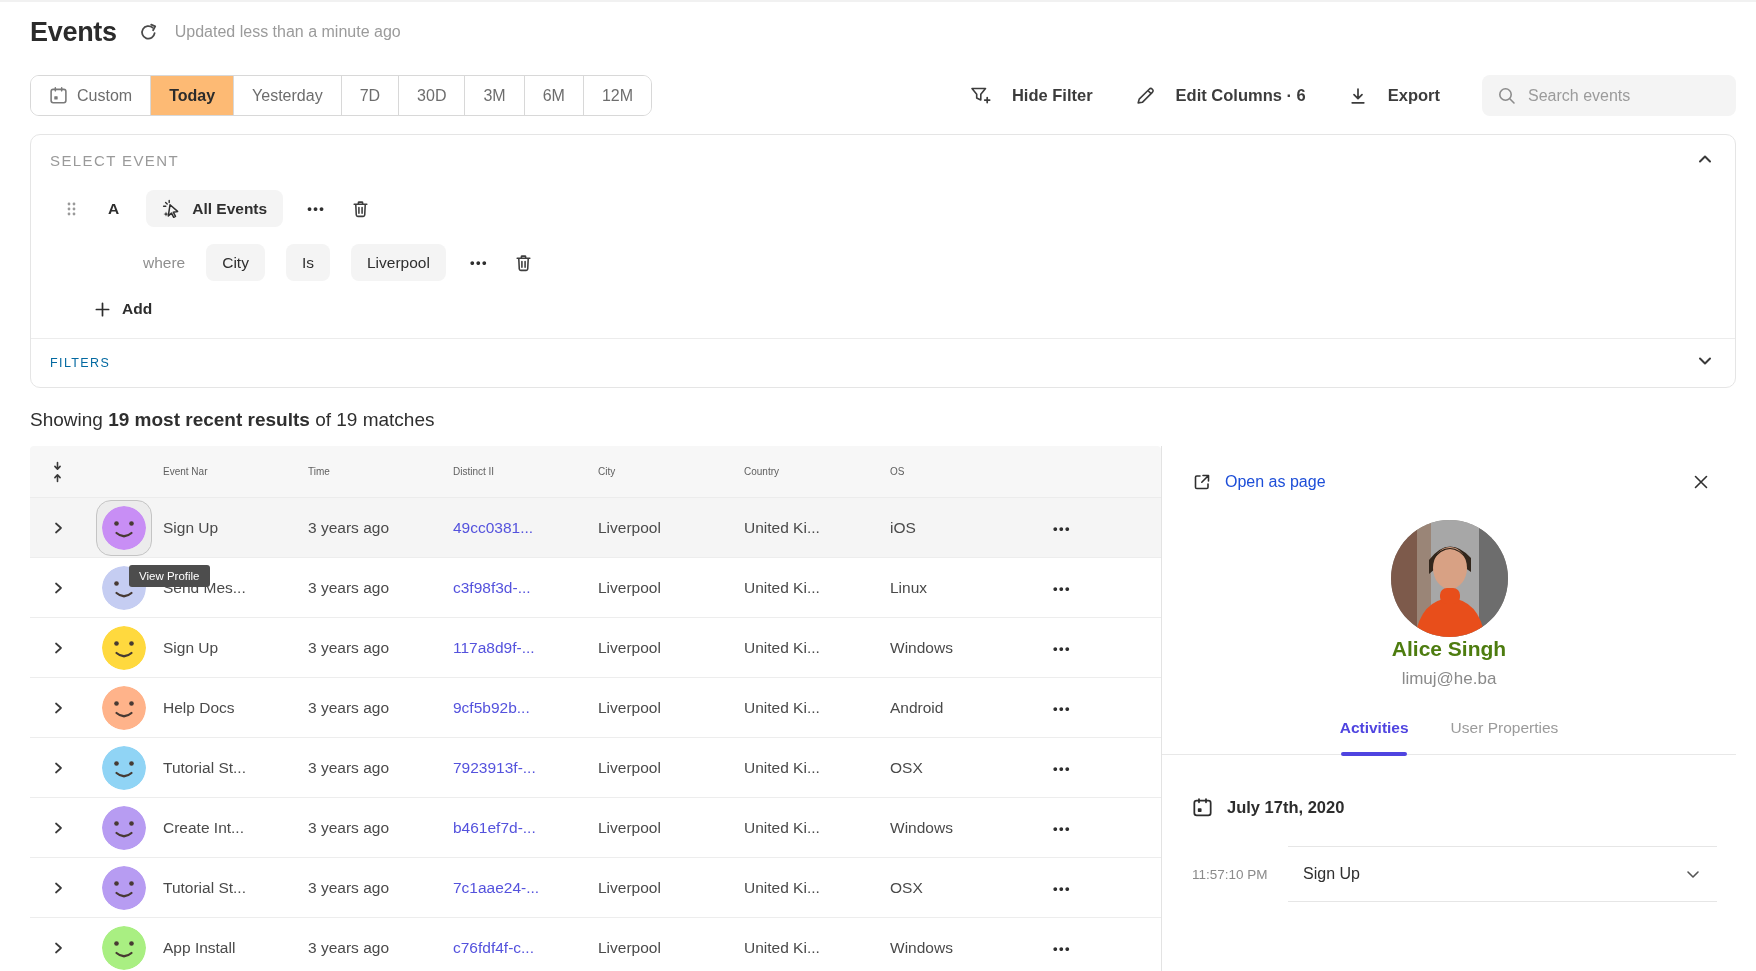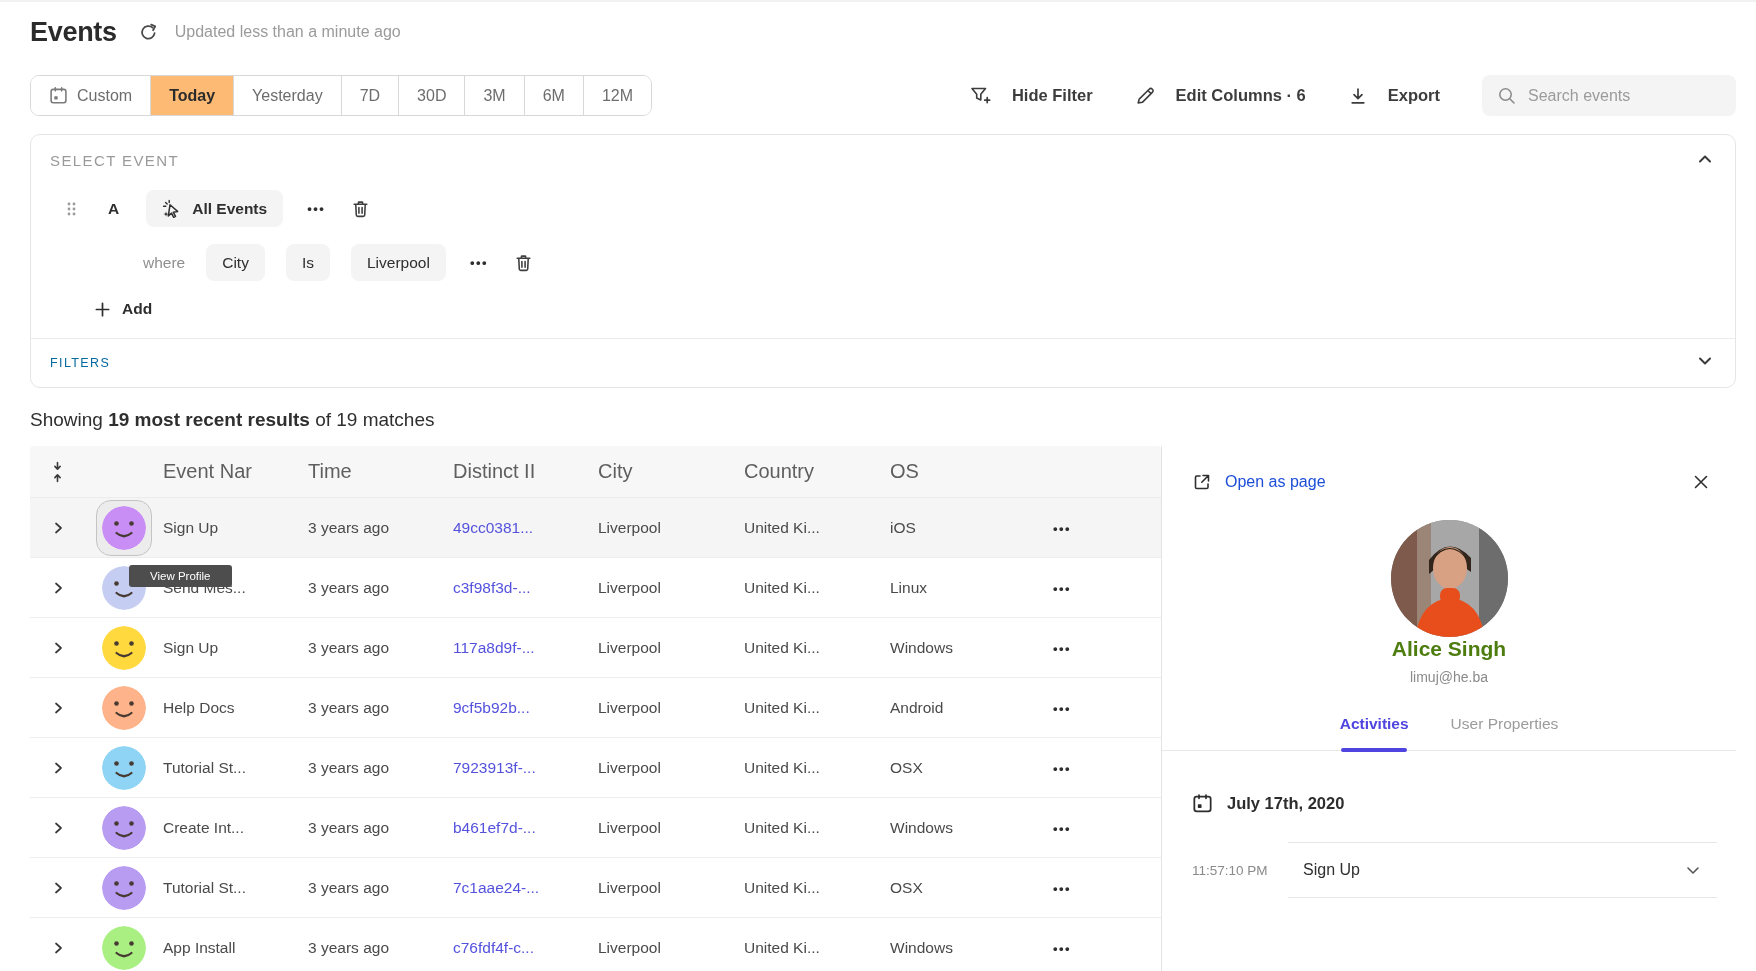--- a/index.html
+++ b/index.html
@@ -59,47 +59,47 @@
   .filters-chevron { position:absolute; top:14px; right:21px; }
 
   
   .results-line { margin:21px 0 15px 0; font-size:19px; color:#2f2f2f; }
   .results-line b { font-weight:700; }
 
   
   .main { flex:1; min-height:0; display:flex; }
   .table-wrap { width:1131px; position:relative; }
   .thead { display:flex; align-items:center; height:52px; background:#f7f7f7; border-bottom:1px solid #ececec; border-radius:4px 4px 0 0; }
-  .th { font-size:20px; color:#5f5f5f; }
+  .th { font-size:10px; color:#5f5f5f; }
   .trow { display:flex; align-items:center; height:60px; border-bottom:1px solid #ededed; cursor:pointer; }
   .trow.selected { background:#f5f5f5; }
   .c { flex:none; white-space:nowrap; overflow:hidden; }
   .col-exp { width:55px; display:flex; justify-content:center; align-items:center; }
   .col-av { width:78px; display:flex; align-items:center; }
   .col-event { width:145px; } .col-time { width:145px; } .col-id { width:145px; }
   .col-city { width:146px; } .col-country { width:146px; } .col-os { width:151px; }
   .col-act { width:120px; padding-left:12px; }
   .cell { font-size:15.5px; color:#4a4a4a; }
   .id-link { color:#5452dd; cursor:pointer; }
   .avatar { width:44px; height:44px; border-radius:50%; display:block; margin-left:17px; }
   .av-frame { width:56px; height:56px; border:1px solid #c4c4c4; background:#ececec; border-radius:15px;
               display:flex; align-items:center; justify-content:center; margin-left:11px; cursor:pointer; }
   .av-frame .avatar { margin-left:0; }
   .tooltip { position:absolute; left:99px; top:119px; z-index:6; background:#4d4d4d; color:#fff;
-             font-size:11.5px; line-height:22px; height:22px; padding:0 21px; border-radius:3px; }
+             font-size:11.5px; line-height:22px; height:22px; padding:0 10px; border-radius:3px; }
 
   
   .panel { flex:1; border-left:1px solid #e3e3e3; display:flex; flex-direction:column; }
   .panel-head { display:flex; align-items:center; padding:26px 26px 0 30px; }
   .open-page-btn { display:flex; align-items:center; gap:13px; background:none; border:none; cursor:pointer;
                    font-size:16px; color:#1d4ed8; font-family:inherit; }
   .close-btn { margin-left:auto; }
   .profile-photo { width:117px; height:117px; border-radius:50%; overflow:hidden; margin:28px auto 0; }
   .profile-name { text-align:center; font-size:21px; font-weight:700; color:#4d7c0f; margin-top:0; }
-  .profile-email { text-align:center; font-size:14px; color:#8a8a8a; margin-top:8px; }
+  .profile-email { text-align:center; font-size:17px; color:#8a8a8a; margin-top:8px; }
   .tabs { display:flex; justify-content:center; gap:38px; margin-top:30px; border-bottom:1px solid #e8e8e8; }
   .tab { position:relative; background:none; border:none; cursor:pointer; font-family:inherit;
          font-size:15.5px; color:#9b9b9b; padding:0 2px 17px; }
   .tab.active { color:#4f44e0; font-weight:700; }
   .tab.active::after { content:""; position:absolute; left:50%; transform:translateX(-50%); bottom:-2px;
                        width:66px; height:4px; border-radius:3px; background:#4f44e0; }
   .panel-date { display:flex; align-items:center; gap:14px; margin:42px 0 0 30px;
                 font-size:16.5px; font-weight:700; color:#2d2d2d; }
   .activity-row { display:flex; align-items:center; margin:28px 19px 0 30px; }
   .activity-time { font-size:13.5px; color:#8a8a8a; width:96px; flex:none; }

